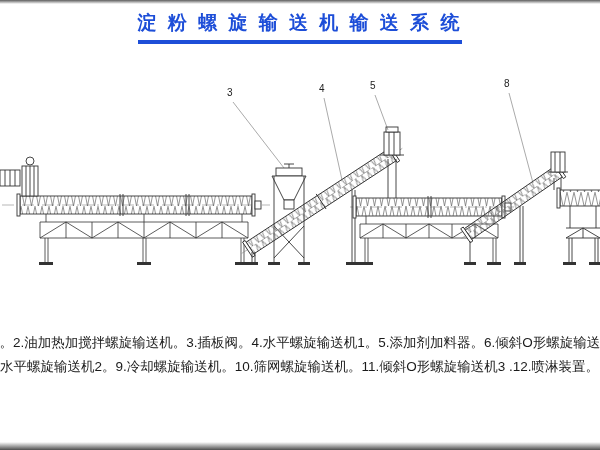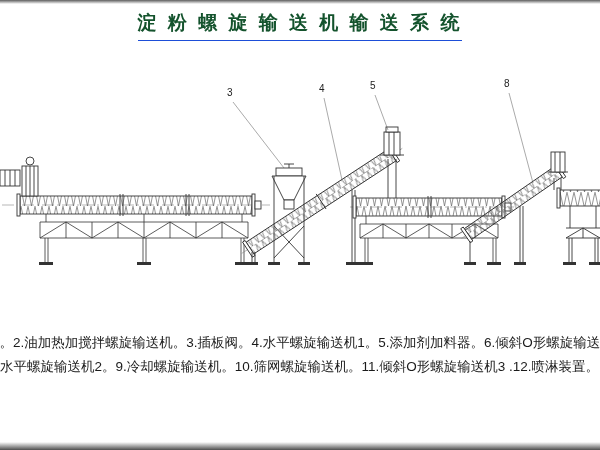--- a/index.html
+++ b/index.html
@@ -14,23 +14,23 @@
   }
   .edge-bottom{
     position:absolute;bottom:0;left:0;width:600px;height:8px;
     background:linear-gradient(to top,#4e4e4e,rgba(220,220,220,0));
   }
   .title-wrap{
     position:absolute;top:10px;left:0;width:600px;text-align:center;
   }
   .title{
     display:inline-block;
-    font-size:19px;font-weight:bold;color:#14532d;
+    font-size:19px;font-weight:bold;color:#1d4ed8;
     letter-spacing:3px;white-space:nowrap;
-    border-bottom:1px solid #1d4ed8;padding-bottom:4px;
+    border-bottom:4px solid #1d4ed8;padding-bottom:4px;
   }
   .drawing-svg{
     position:absolute;top:80px;left:0;width:600px;height:210px;
   }
   .callout{
     position:absolute;font-size:10px;color:#222;line-height:10px;
   }
   .caption{
     position:absolute;left:0;width:640px;
     font-size:13.5px;color:#1b1b1b;white-space:nowrap;

